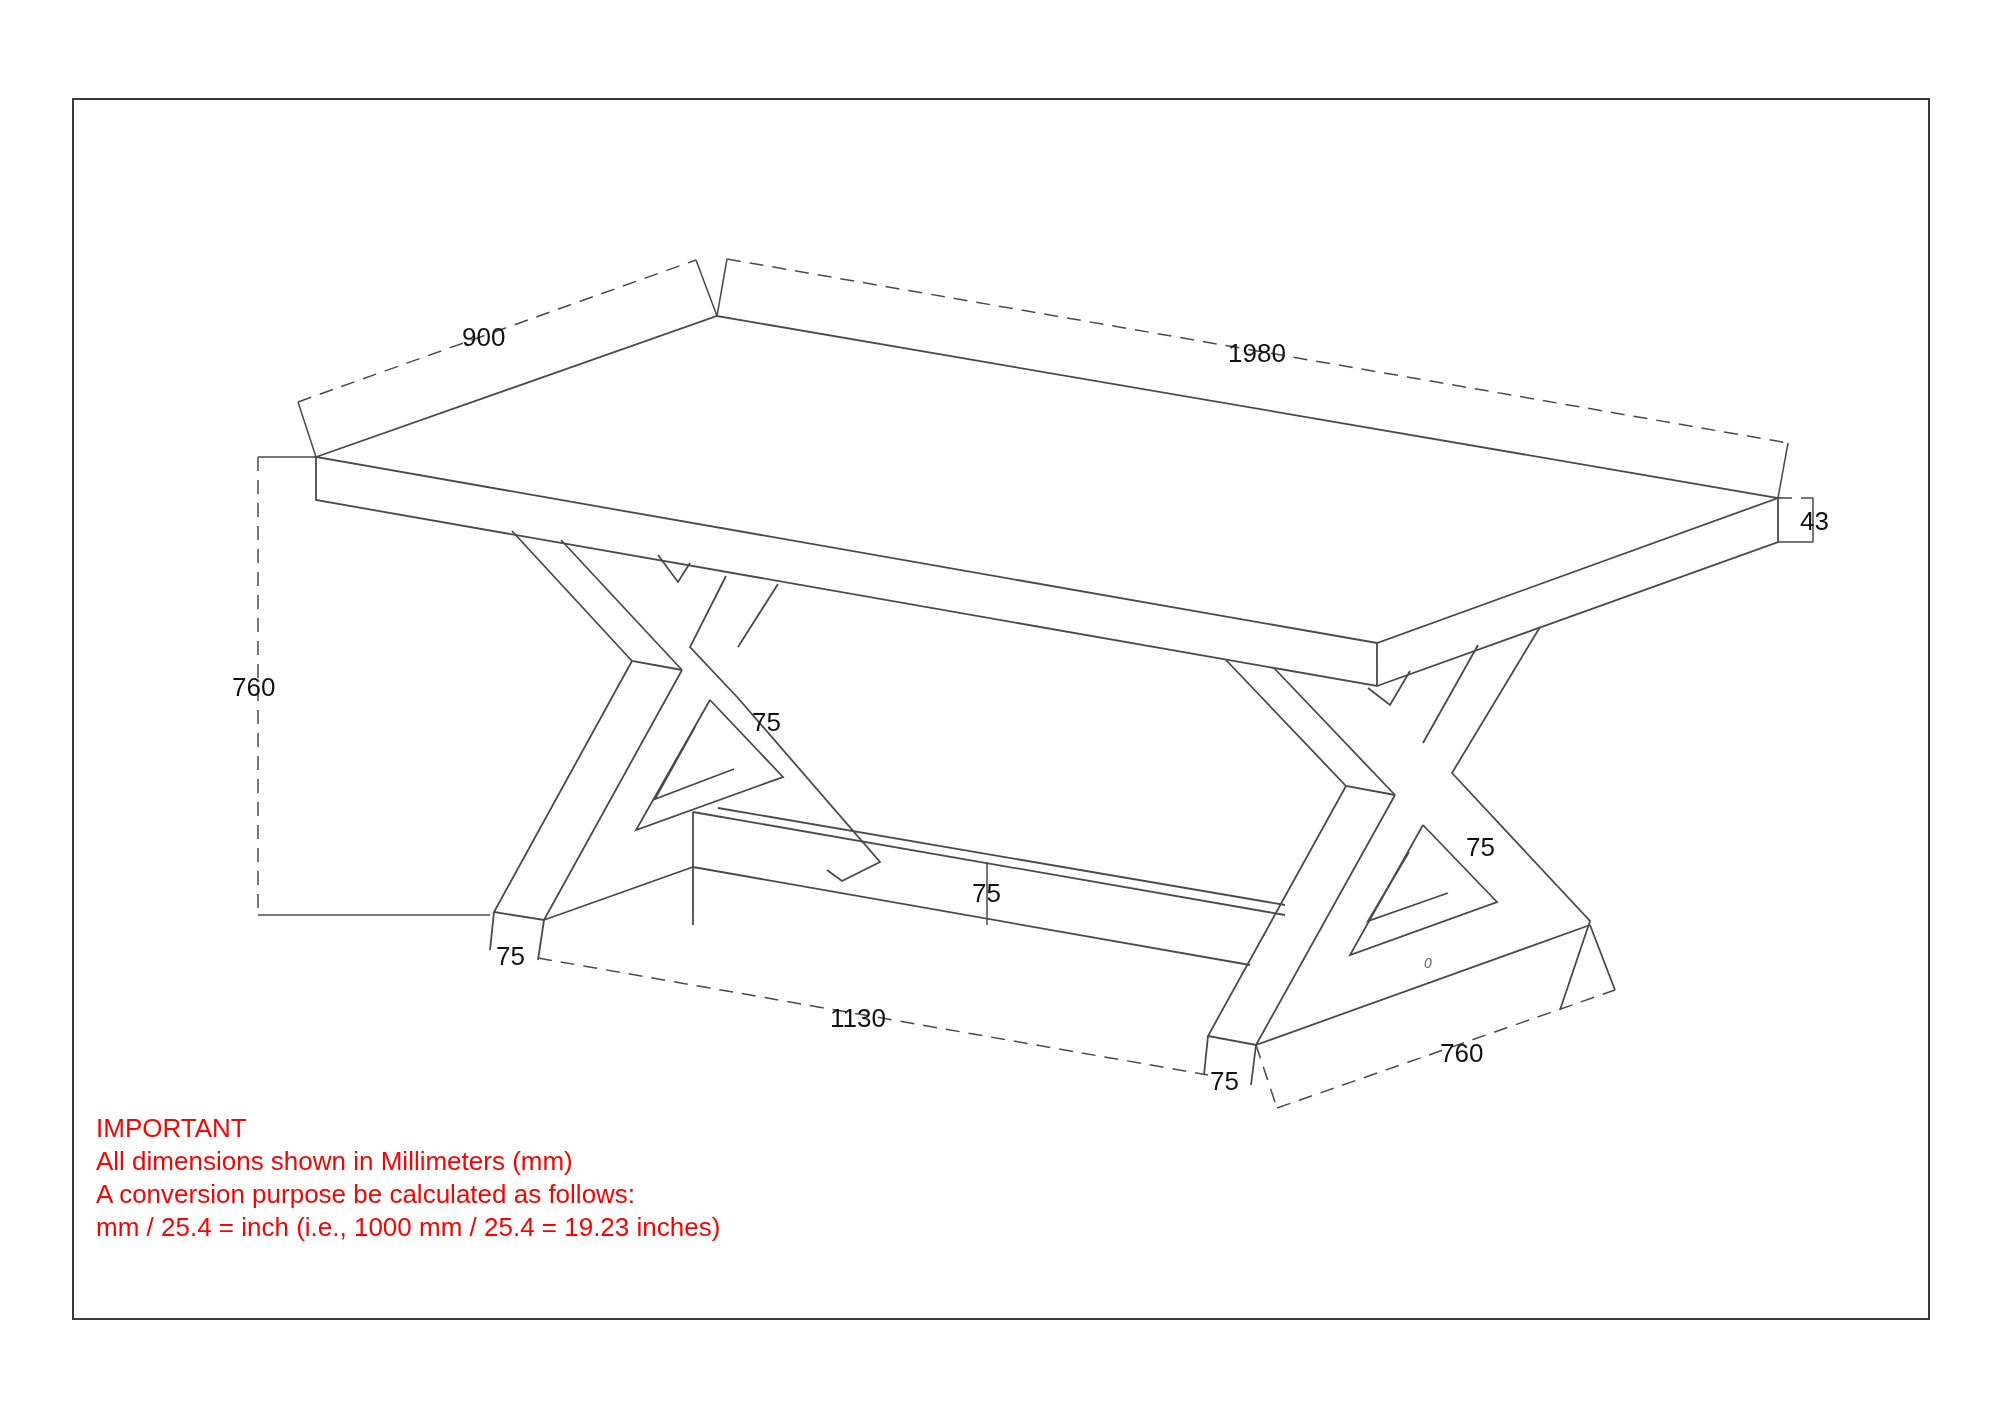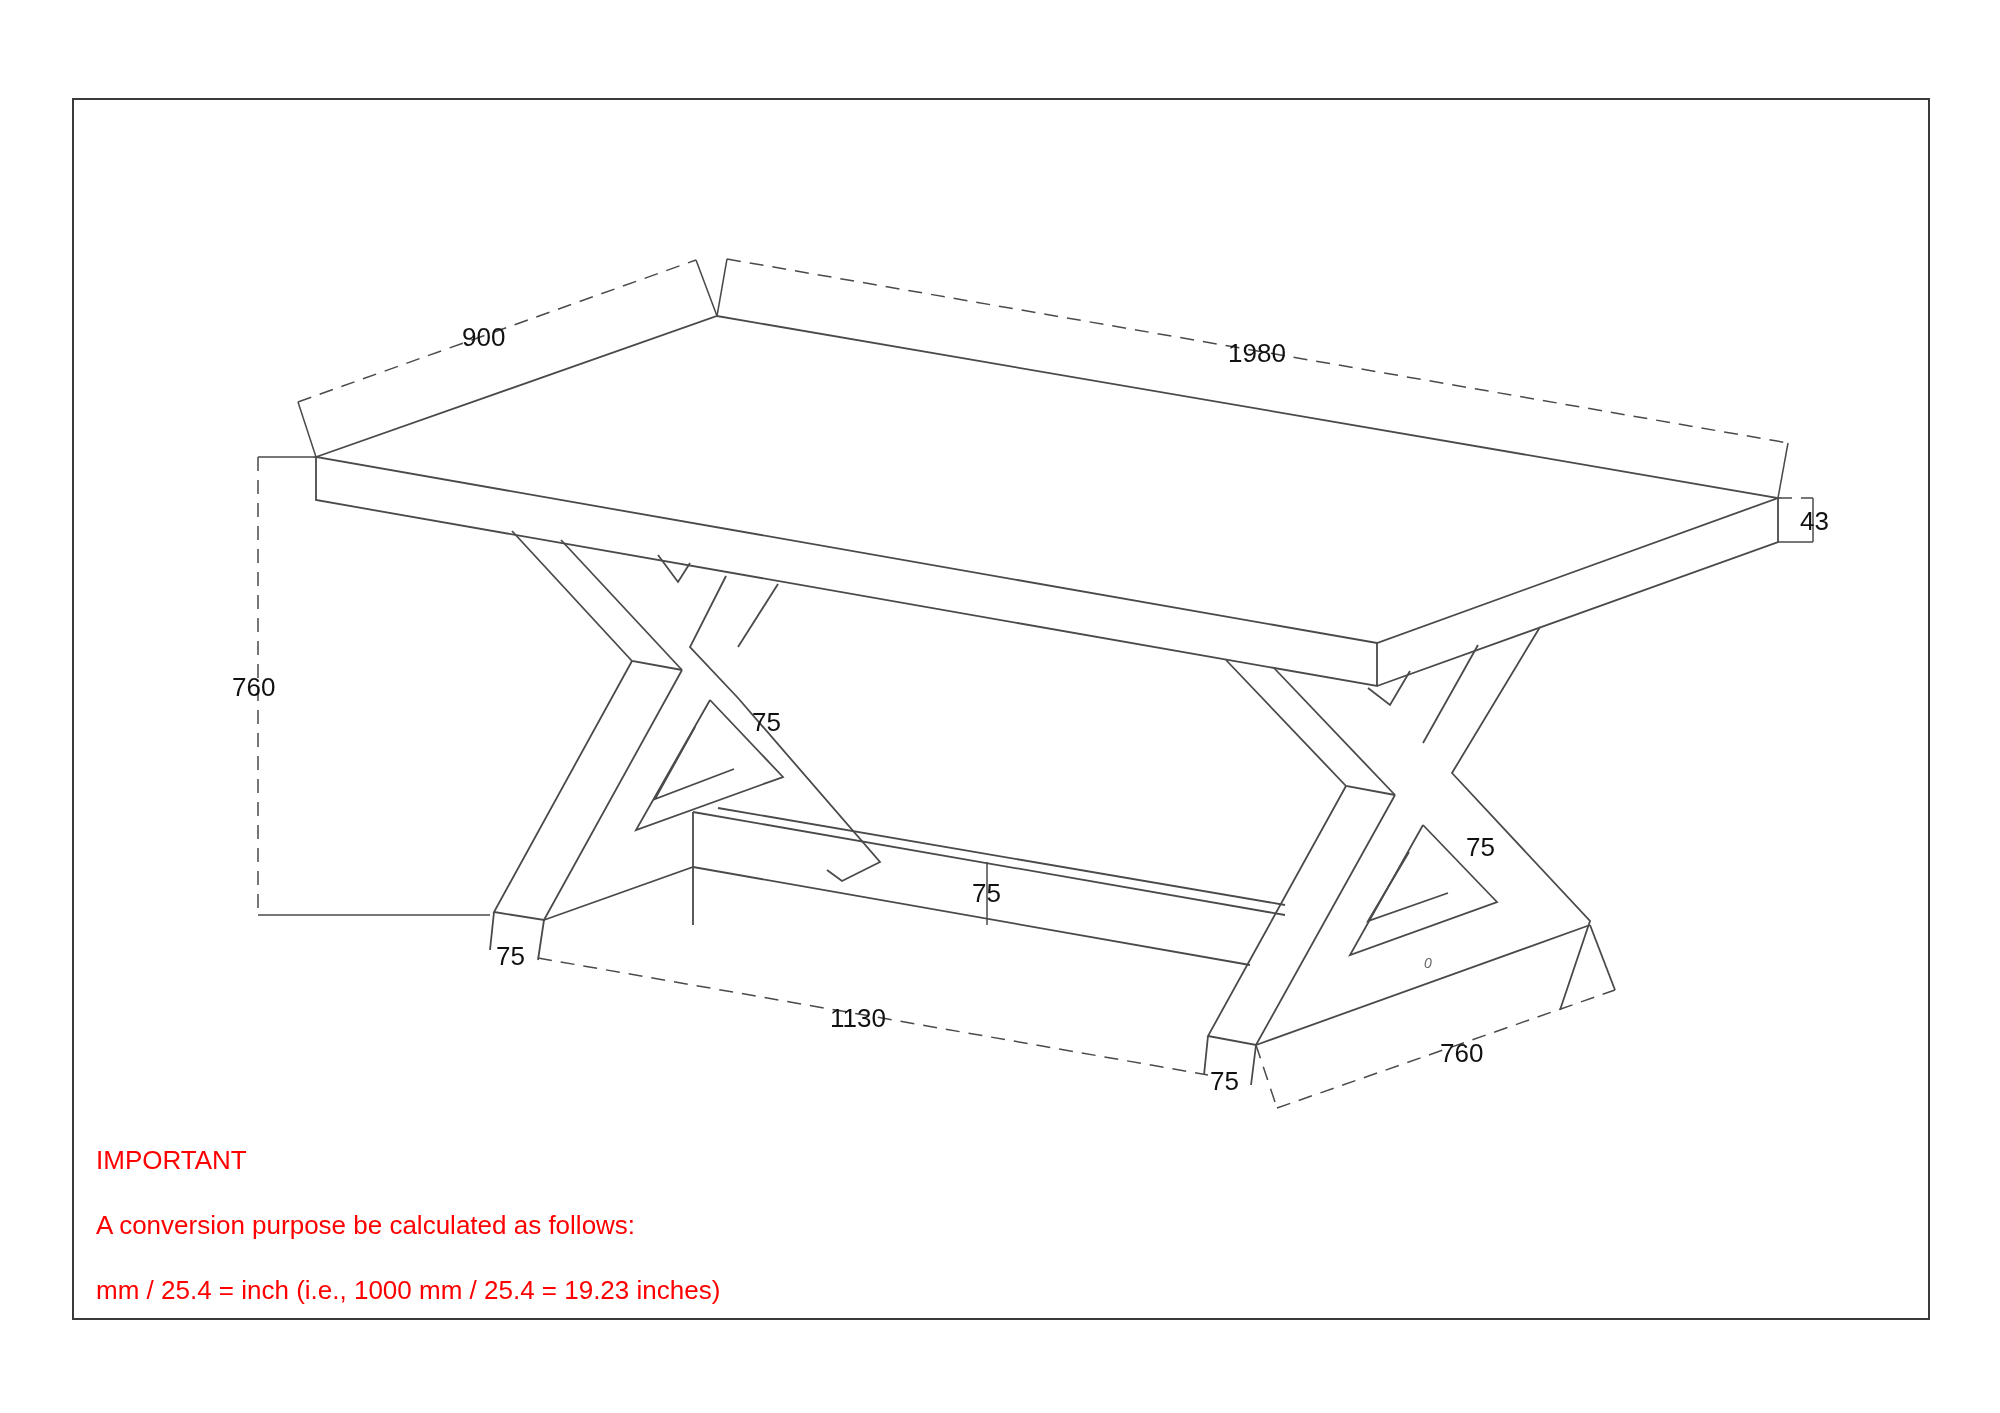--- a/index.html
+++ b/index.html
@@ -1,21 +1,21 @@
 <!DOCTYPE html>
 <html><head>
 <meta charset="utf-8">
 <style>
   html, body { margin: 0; padding: 0; background: #ffffff; }
   body { width: 2000px; height: 1413px; position: relative; overflow: hidden; font-family: "Liberation Sans", sans-serif; }
   .frame { position: absolute; left: 72px; top: 98px; width: 1858px; height: 1222px; border: 2px solid #3a3a3a; box-sizing: border-box; }
   svg.drawing { position: absolute; left: 0; top: 0; }
   .dim { font-family: "Liberation Sans", sans-serif; font-size: 26px; fill: #111; }
   .notes { position: absolute; left: 96px; top: 1112px; color: #ff0000; font-size: 26px; line-height: 33px; }
-  .notes div { white-space: nowrap; margin-top: 32px; }
+  .notes div { white-space: nowrap; }
 </style>
 </head>
 <body>
 
 <div class="frame"></div>
 
 <svg class="drawing" width="2000" height="1413" viewBox="0 0 2000 1413">
   <g fill="none" stroke="#4a4a4a" stroke-width="1.8">
 
     <polygon points="316,457 717,316 1778,498 1377,643"></polygon>
@@ -92,15 +92,16 @@
   <text class="dim" x="1466" y="856">75</text>
   <text class="dim" x="496" y="965">75</text>
   <text class="dim" x="830" y="1027">1130</text>
   <text class="dim" x="1210" y="1090">75</text>
   <text class="dim" x="1440" y="1062">760</text>
   <text x="1424" y="968" font-size="14" fill="#666" font-style="italic">0</text>
 </svg>
 
 <div class="notes">
   <div>IMPORTANT</div>
+  <div>All dimensions shown in Millimeters (mm)</div>
   <div>A conversion purpose be calculated as follows:</div>
   <div>mm / 25.4 = inch (i.e., 1000 mm / 25.4 = 19.23 inches)</div>
 </div>
 
 </body></html>

